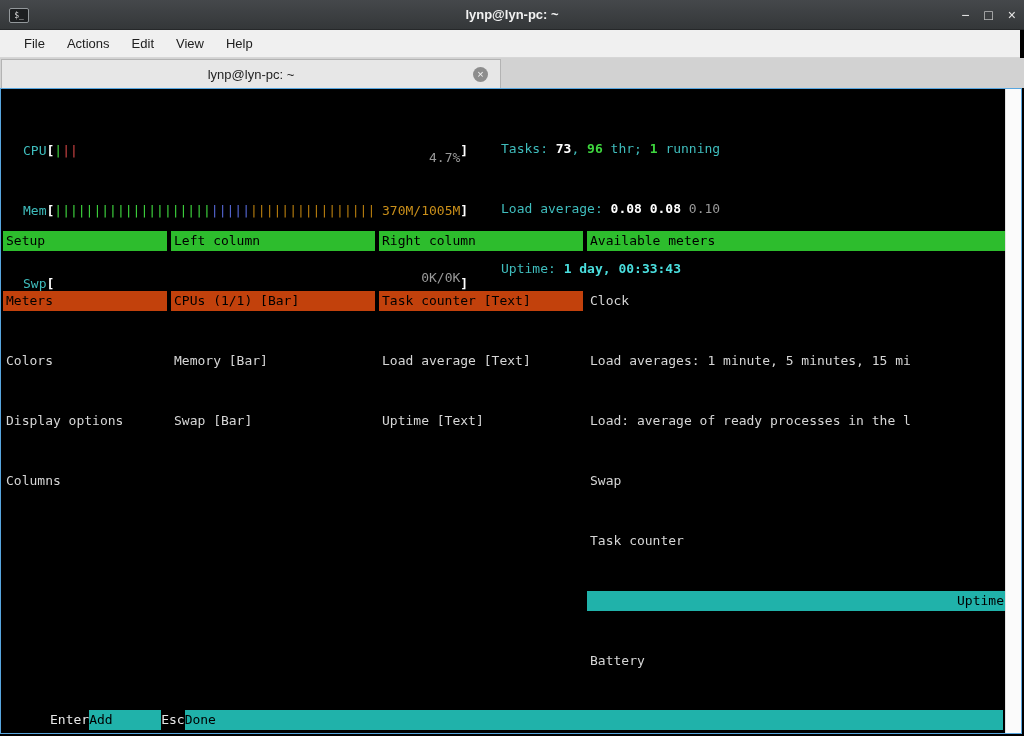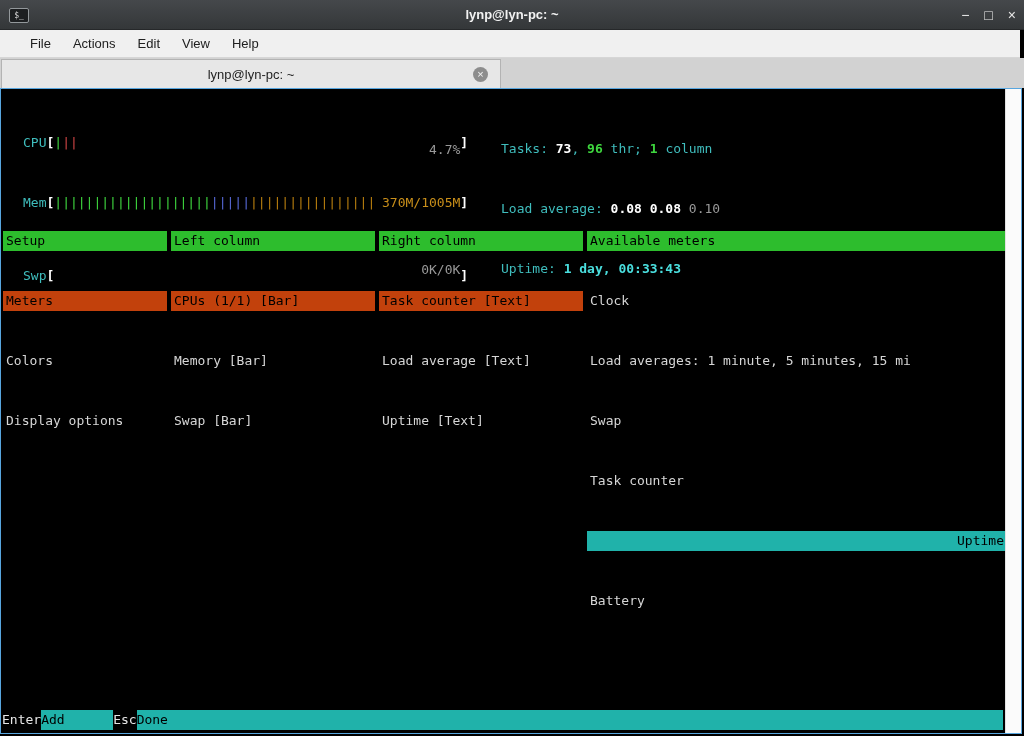--- a/index.html
+++ b/index.html
@@ -28,21 +28,21 @@
   .win-buttons {
     position:absolute; right:8px; top:0; height:30px;
     display:flex; gap:15px; align-items:center;
     color:#e8e8e8; font-size:14px;
   }
   .win-buttons span { cursor:default; }
 
   .menubar {
     position:absolute; top:30px; left:0; right:4px; height:28px;
     background:#f0f0f0; border-bottom:1px solid #d6d6d6;
-    display:flex; align-items:center; padding-left:19px;
+    display:flex; align-items:center; padding-left:13px;
   }
   .menu-item { padding:0 11px; font-size:13px; color:#202020; line-height:27px; }
 
   .tabbar {
     position:absolute; top:58px; left:0; right:0; height:30px;
     background:#d2d2d2;
   }
   .tab {
     position:absolute; left:1px; top:1px; width:500px; height:29px;
     background:#e7e7e7; border:1px solid #b3b3b3; border-bottom:none;
@@ -65,21 +65,21 @@
     background:#fbfbfb; border-left:1px solid #e2e2e2;
   }
   .screen {
     position:absolute; top:0; left:0; right:16px; bottom:0;
     font-family:"DejaVu Sans Mono", monospace;
     font-size:13px; line-height:20px; color:#d6d6d6;
     white-space:pre;
   }
 
   
-  .meters { position:absolute; left:22px; top:4px;text-align:center; }
+  .meters { position:absolute; left:22px; top:12px;text-align:center; }
   .mrow { display:flex; height:20px; align-items:baseline; }
   .mlabel { color:#3fbdbd; }
   .bracket { color:#fff; font-weight:bold; }
   .minner { display:inline-flex; width:406px; }
   .msp { flex:1; }
   .mval { color:#999999;margin-top:7px; }
   .mval-orange { color:#c98f1a; }
   .bar-green  { color:#3ed63e; }
   .bar-red    { color:#d04545; }
   .bar-blue   { color:#5668d6; }
@@ -104,20 +104,21 @@
     overflow:hidden;
   }
   .pitem { height:20px; padding:0 3px; color:#d6d6d6; overflow:hidden; }
   .sel-gray { background:#c2410c; color:#000; }
   .sel-cyan { background:#20b2aa; color:#000;text-align:right; }
 
   
   .fbar {
     position:absolute; left:1px; right:2px; bottom:3px; height:20px;
     display:flex;
+    padding-left:48px;
   }
   .fkey { color:#e6e6e6; background:#000; }
   .flbl { color:#000; background:#20b2aa; }
   .flbl.w1 { width:72px; }
   .flbl.grow { flex:1; }
 </style>
 </head>
 <body>
 
 <div class="titlebar">
@@ -156,31 +157,32 @@
       <div class="mrow">
         <span class="mlabel">Mem</span><span class="bracket">[</span><span class="minner"><span class="bar-green">||||||||||||||||||||</span><span class="bar-blue">|||||</span><span class="bar-orange">||||||||||||||||</span><span class="msp"></span><span class="mval-orange">370M/1005M</span></span><span class="bracket">]</span>
       </div>
       <div class="mrow">
         <span class="mlabel">Swp</span><span class="bracket">[</span><span class="minner"><span class="msp"></span><span class="mval">0K/0K</span></span><span class="bracket">]</span>
       </div>
     </div>
 
     
     <div class="hinfo">
-      <div class="hrow"><span class="c">Tasks: </span><span class="wb">73</span><span class="c">, </span><span class="gb">96</span><span class="c"> thr; </span><span class="gb">1</span><span class="c"> column</span></div>
+      <div class="hrow"><span class="c">Tasks: </span><span class="wb">73</span><span class="c">, </span><span class="gb">96</span><span class="c"> thr; </span><span class="gb">1</span><span class="c"> running</span></div>
       <div class="hrow"><span class="c">Load average: </span><span class="wb">0.08 </span><span class="wb">0.08 </span><span class="dim">0.10</span></div>
       <div class="hrow"><span class="c">Uptime: </span><span class="cb">1 day, 00:33:43</span></div>
     </div>
 
     
     <div class="panel p-setup">
       <div class="phead">Setup</div>
       <div class="pitem sel-gray">Meters</div>
       <div class="pitem">Colors</div>
       <div class="pitem">Display options</div>
+      <div class="pitem">Columns</div>
     </div>
 
     
     <div class="panel p-left">
       <div class="phead">Left column</div>
       <div class="pitem sel-gray">CPUs (1/1) [Bar]</div>
       <div class="pitem">Memory [Bar]</div>
       <div class="pitem">Swap [Bar]</div>
     </div>
 
@@ -190,20 +192,21 @@
       <div class="pitem sel-gray">Task counter [Text]</div>
       <div class="pitem">Load average [Text]</div>
       <div class="pitem">Uptime [Text]</div>
     </div>
 
     
     <div class="panel p-avail">
       <div class="phead">Available meters</div>
       <div class="pitem">Clock</div>
       <div class="pitem">Load averages: 1 minute, 5 minutes, 15 mi</div>
+      <div class="pitem">Load: average of ready processes in the l</div>
       <div class="pitem">Swap</div>
       <div class="pitem">Task counter</div>
       <div class="pitem sel-cyan">Uptime</div>
       <div class="pitem">Battery</div>
       
       
       
       
       
       

